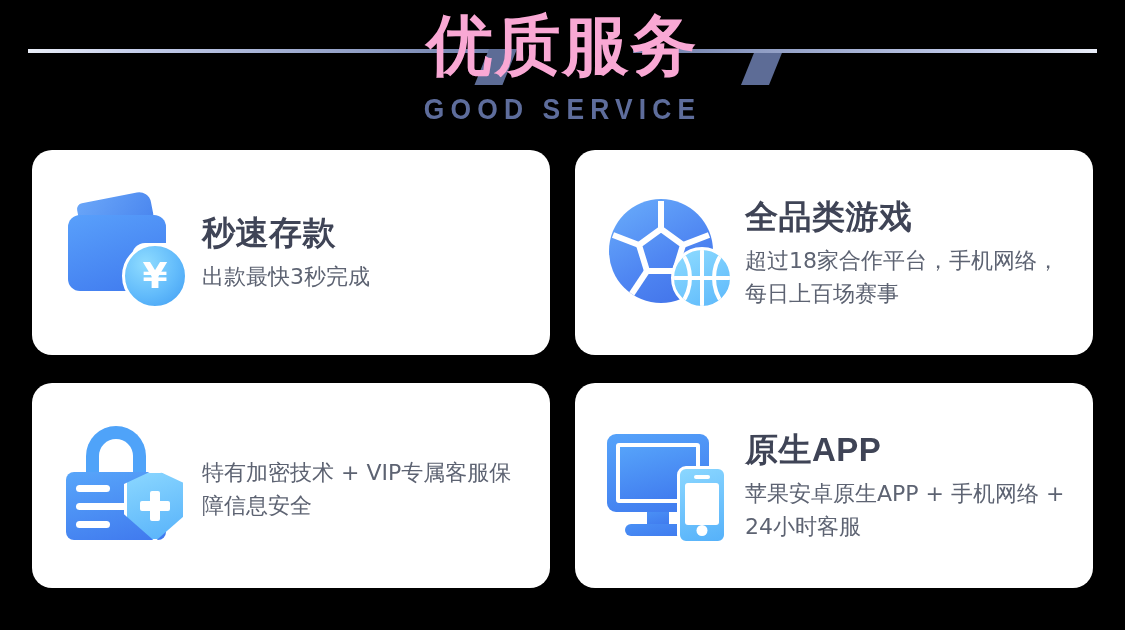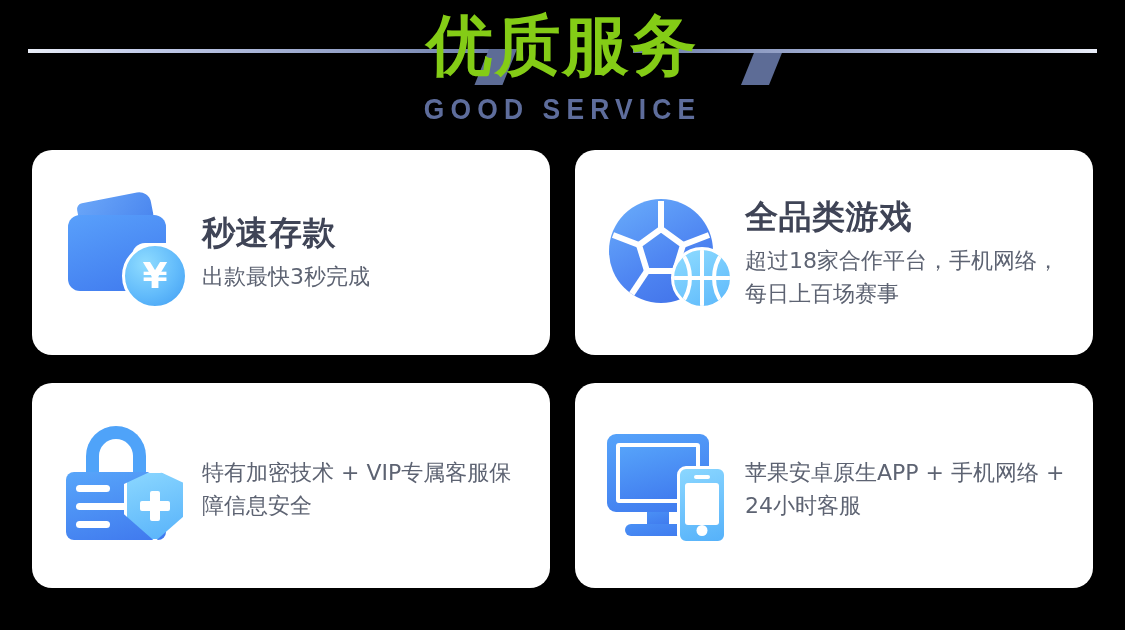--- a/index.html
+++ b/index.html
@@ -62,21 +62,21 @@
     top: 0;
     left: 0;
     width: 1125px;
     text-align: center;
   }
 
   .title-main {
     font-size: 66px;
     line-height: 92px;
     font-weight: bold;
-    color: #84cc16;
+    color: #f9a8d4;
     letter-spacing: 2px;
     font-family: "DejaVu Sans", "Liberation Sans", sans-serif;
   }
 
   .title-sub {
     margin-top: -2px;
     font-size: 30px;
     line-height: 38px;
     font-weight: bold;
     color: #5e6d9c;
@@ -444,17 +444,18 @@
         </div>
       <div class="ic-monitor-neck"></div>
       <div class="ic-monitor-base"></div>
       <div class="ic-phone">
         <div class="ic-phone-speaker"></div>
         <div class="ic-phone-screen"></div>
         <div class="ic-phone-home"></div>
       </div>
     </div>
     <div class="card-text">
+      <div class="card-title">原生APP</div>
       <div class="card-desc">苹果安卓原生APP + 手机网络 + 24小时客服</div>
     </div>
   </div>
 
 </div>
 
 </body></html>

